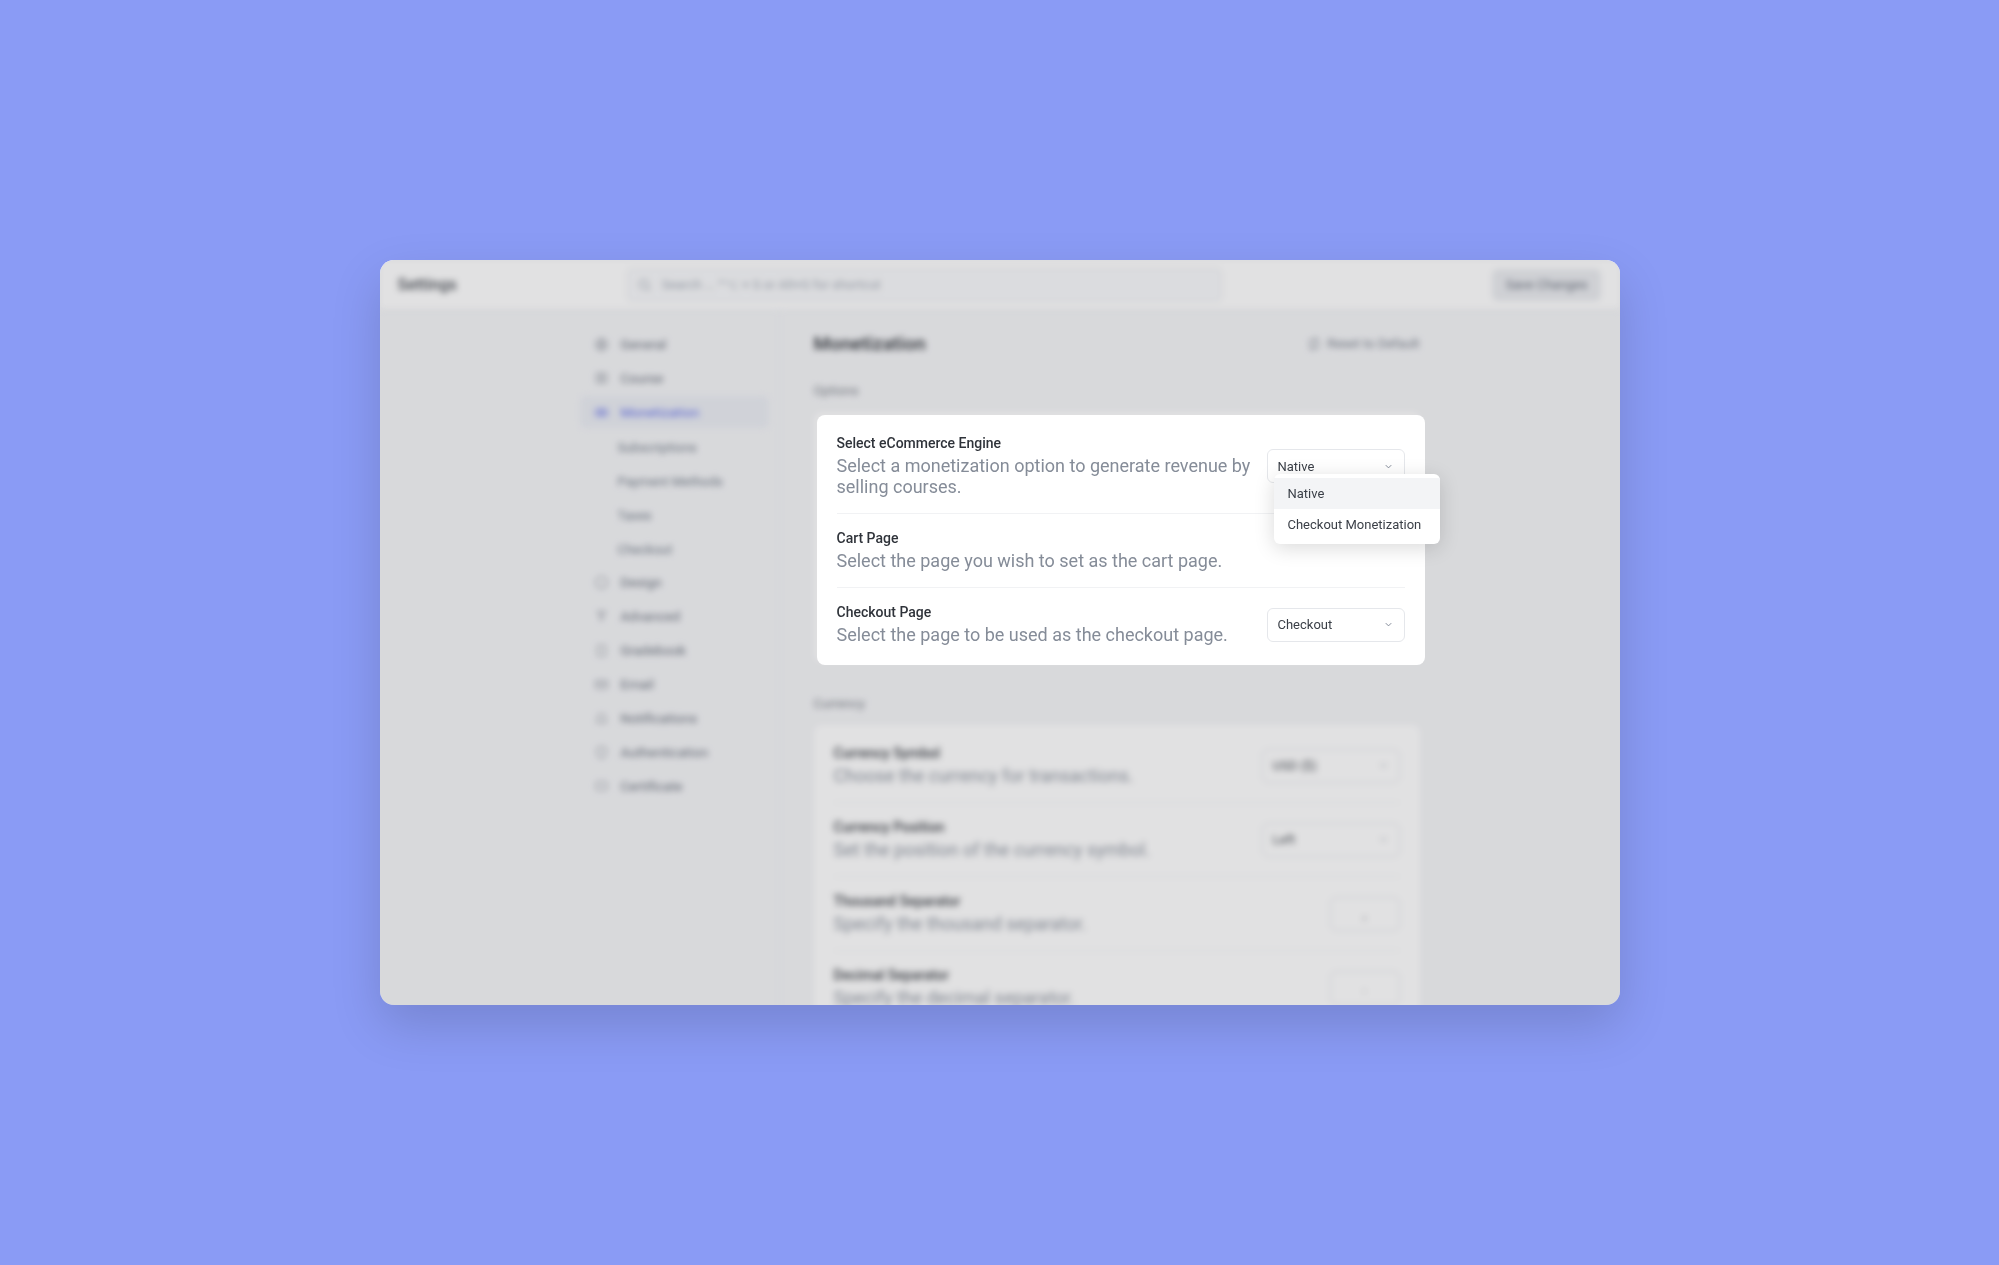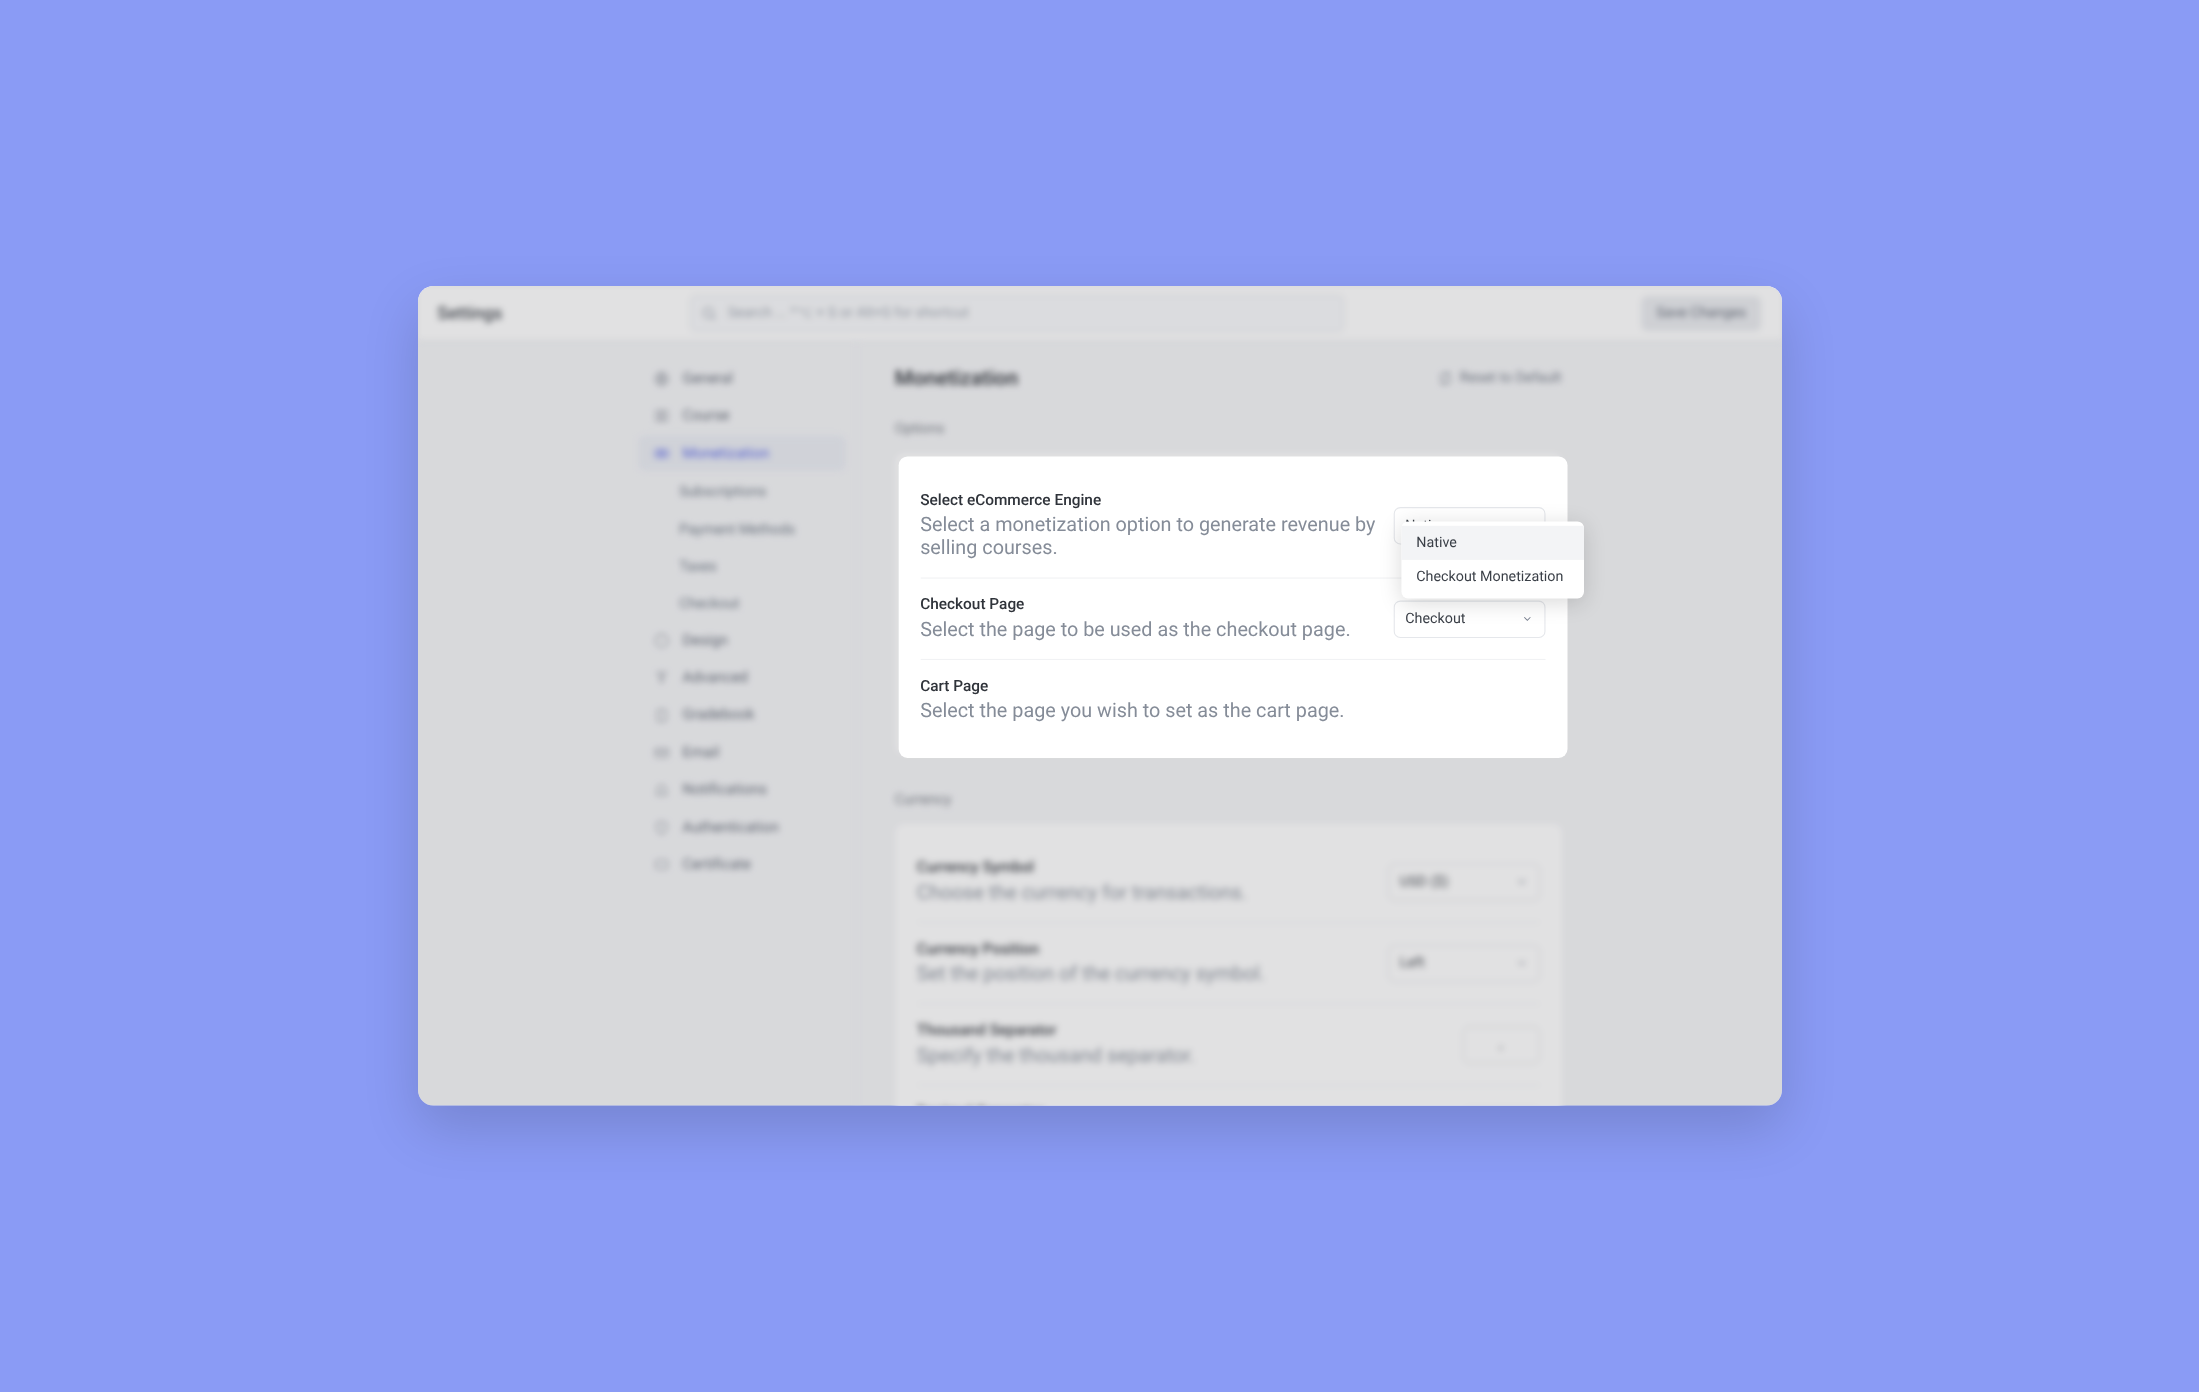--- a/index.html
+++ b/index.html
@@ -120,21 +120,21 @@
   background: none; border: none;
 }
 .section-label {
   font-size: 13px;
   color: #71767f;
   margin-bottom: 14px;
 }
 .card {
   background: #fff;
   border-radius: 8px;
-  padding: 16px 20px;
+  padding: 4px 20px;
   margin-bottom: 34px;
 }
 .row {
   display: flex;
   align-items: center;
   justify-content: space-between;
   padding: 16px 0;
   border-bottom: 1px solid #f1f2f4;
 }
 .row:last-child { border-bottom: none; }
@@ -388,36 +388,36 @@
         </div>
         <div class="select">
             <span>Native</span>
             <svg class="chev" viewBox="0 0 24 24">
               <polyline points="6 9 12 15 18 9"></polyline>
             </svg>
           </div>
       </div>
       <div class="row">
         <div class="row-left">
+          <div class="row-title">Cart Page</div>
+          <div class="row-desc">Select the page you wish to set as the cart page.</div>
+        </div>
+      </div>
+      <div class="row">
+        <div class="row-left">
           <div class="row-title">Checkout Page</div>
           <div class="row-desc">Select the page to be used as the checkout page.</div>
         </div>
         <div class="select">
             <span>Checkout</span>
             <svg class="chev" viewBox="0 0 24 24">
               <polyline points="6 9 12 15 18 9"></polyline>
             </svg>
           </div>
       </div>
-      <div class="row">
-        <div class="row-left">
-          <div class="row-title">Cart Page</div>
-          <div class="row-desc">Select the page you wish to set as the cart page.</div>
-        </div>
-      </div>
     </div>
   </div>
 
   <div class="dropdown focus-area" style="left:894px; top:214px;">
     <div class="dd-item sel">Native</div>
     <div class="dd-item">Checkout Monetization</div>
   </div>
 
 </div>
 

